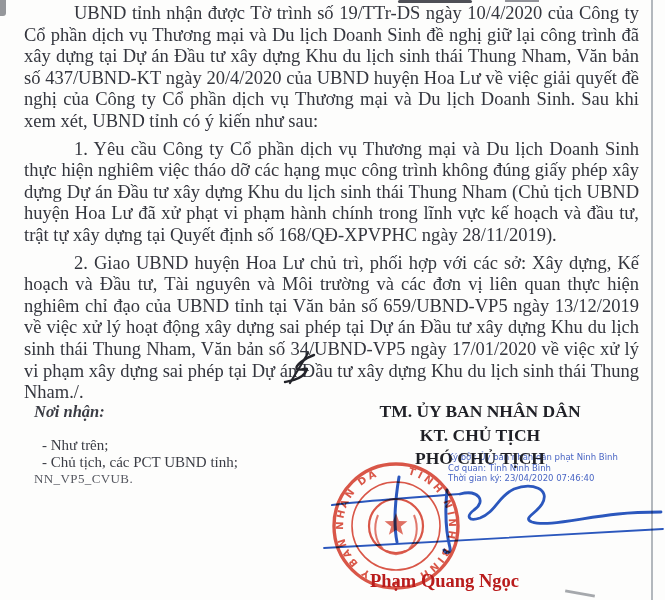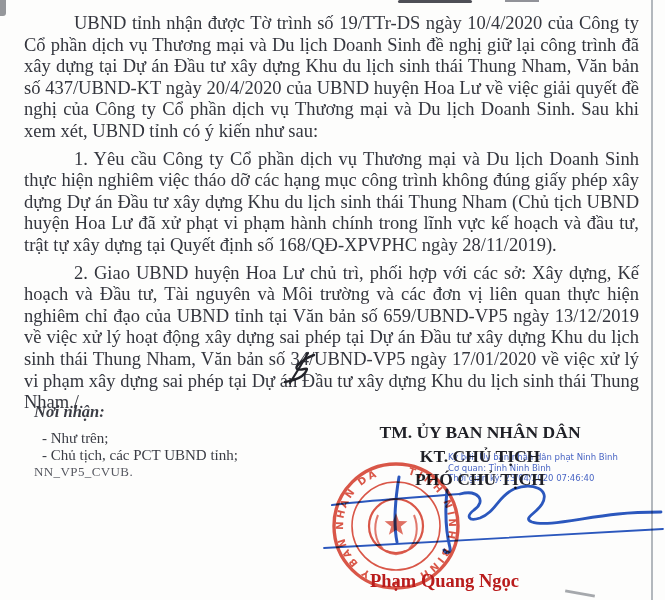--- a/index.html
+++ b/index.html
@@ -3,32 +3,32 @@
 <meta charset="utf-8">
 <style>
   html,body{margin:0;padding:0;background:#e8e8e8;}
   .page{
     position:relative;width:665px;height:600px;background:#fdfdfc;
     overflow:hidden;font-family:"Liberation Serif","DejaVu Serif",serif;
   }
   
   .doc-body{
     position:absolute;left:0;top:0;width:665px;
-    padding:13px 26px 0 24px;box-sizing:border-box;
+    padding:3px 26px 0 24px;box-sizing:border-box;
     color:#34363e;font-size:18.5px;line-height:21.6px;text-align:justify;
   }
   .doc-body p{margin:0 0 6px 0;text-indent:50px;}
   .last-para{display:inline;}
   
   .recipients{position:absolute;left:34px;top:402px;color:#3a3c44;}
-  .recipients .title{font-weight:bold;font-style:italic;font-size:16.5px;margin-bottom:8px;}
+  .recipients .title{font-weight:bold;font-style:italic;font-size:16.5px;margin-bottom:15px;}
   .recipients .item{font-size:15px;line-height:16.5px;margin-left:8px;}
   .recipients .code{font-size:13px;color:#565860;letter-spacing:.4px;margin-top:1px;}
   .sign-head{
-    position:absolute;left:345px;top:421px;width:270px;text-align:center;
+    position:absolute;left:345px;top:400px;width:270px;text-align:center;
     font-weight:bold;font-size:17.5px;line-height:23.5px;color:#1f2026;z-index:3;
   }
   .digital-sig{
     position:absolute;left:448px;top:452px;width:190px;z-index:2;
     font-family:"DejaVu Sans","Liberation Sans",sans-serif;
     font-size:8.5px;line-height:10.5px;color:#4a66c4;
   }
   .signer-name{
     position:absolute;left:370px;top:571px;width:225px;
     font-weight:bold;font-size:18.5px;color:#b91c1c;z-index:5;

